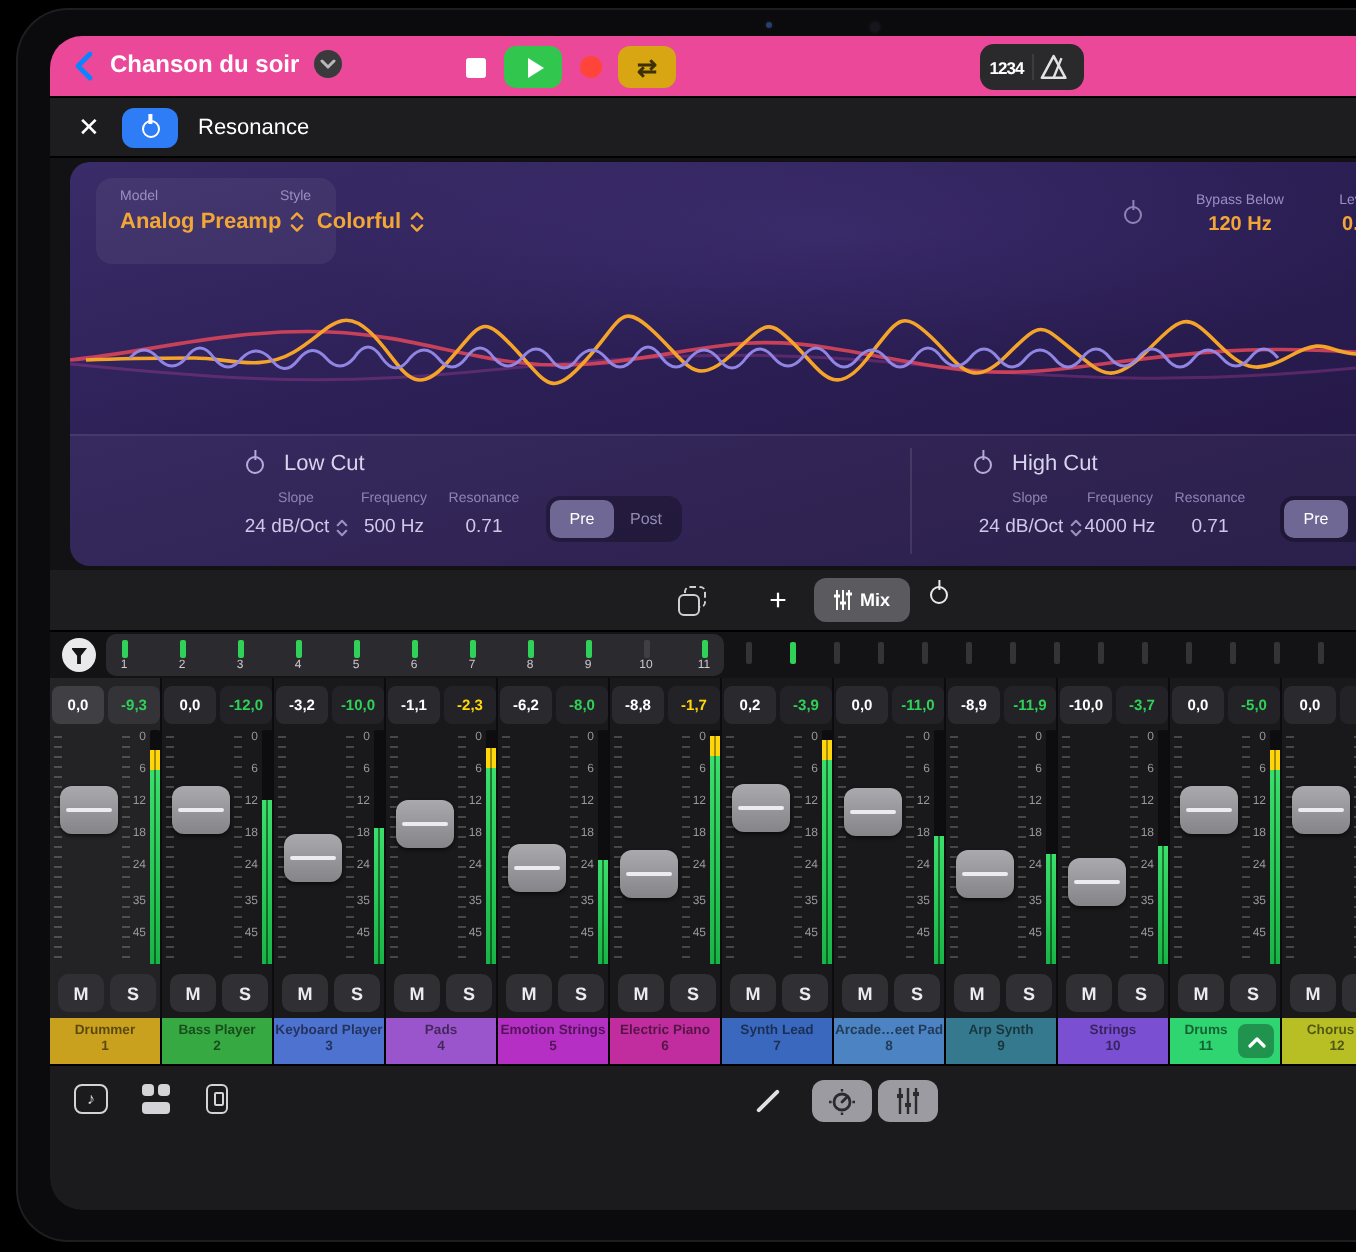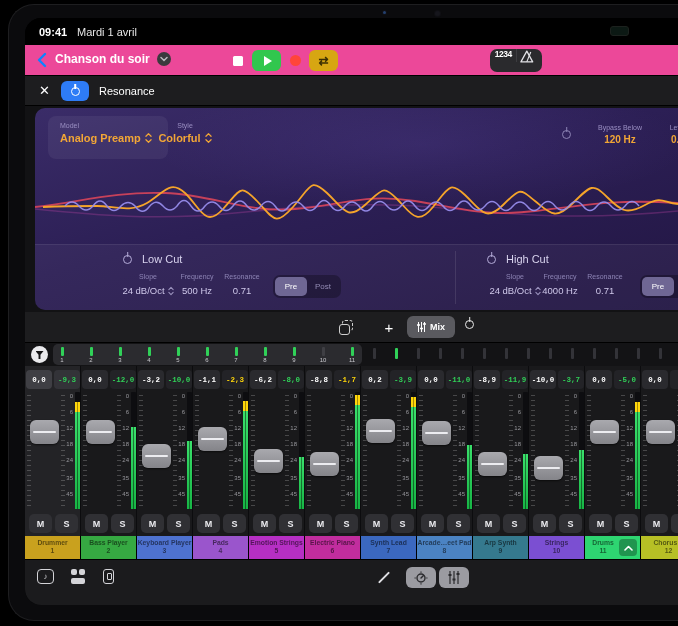--- a/index.html
+++ b/index.html
@@ -41,21 +41,21 @@
   #cycle-btn { left:284px; width:29px; background:#d7a612; border-radius:6px;
     color:#3c2f02; font-size:12px; font-weight:bold; }
   #lcd { position:absolute; left:320px; top:4px; width:136px; height:23px; background:#141417;
     border:1px solid #2a2a2e; border-radius:6px; display:flex; align-items:center; color:#fff; }
   #lcd .div { width:1px; height:14px; background:#333338; }
   #lcd-pos { width:56px; text-align:center; font-size:10.5px; font-weight:bold; letter-spacing:-0.3px;}
   #lcd-tempo { width:34px; text-align:center; font-size:10.5px; font-weight:bold; }
   #lcd-sig { width:28px; text-align:center; font-size:6.5px; font-weight:bold; line-height:7px; }
   #lcd-midi { flex:1; text-align:center; font-size:6px; font-weight:bold; color:#4d6a86; opacity:.8; }
   #count-group { position:absolute; left:465px; top:4px; width:52px; height:23px; background:#2a2a2d;
-    border-radius:7px; display:flex; align-items:flex-start; }
+    border-radius:7px; display:flex; align-items:center; }
   #count-in { width:27px; text-align:center; font-size:8.5px; font-weight:bold; color:#fff; letter-spacing:-0.5px;}
 
   
   #plugin-header { height:30px; background:#1d1d1f; border-bottom:1px solid #000; position:relative; flex:none; }
   #plugin-close { position:absolute; left:14px; top:7px; font-size:13px; color:#fff; }
   #plugin-power { position:absolute; left:36px; top:5px; width:28px; height:20px;
     background:#2e7cf6; border-radius:6px; display:flex; align-items:center; justify-content:center; color:#fff; }
   #plugin-title { position:absolute; left:74px; top:9px; font-size:11px; color:#fff; }
 
   .power-ico { position:relative; width:9px; height:9px; border:1.4px solid currentColor; border-radius:50%; display:inline-block;}
@@ -65,21 +65,21 @@
   
   #plugin-area { height:206px; background:#121214; position:relative; flex:none; }
   #panel { position:absolute; left:10px; right:0; top:2px; bottom:2px; border-radius:10px 0 0 10px; overflow:hidden;
     background:linear-gradient(165deg,#3a2c68 0%, #2c1f55 45%, #221643 100%); }
   #panel::before { content:""; position:absolute; inset:0;
     background:radial-gradient(ellipse 60% 45% at 60% 18%, rgba(150,120,255,0.10), transparent 70%); }
   #model-box { position:absolute; left:13px; top:8px; width:120px; height:43px;
     background:rgba(255,255,255,0.06); border-radius:8px; padding:6px 12px; }
   .sel-label { font-size:7px; color:#9a8fc2; }
   .sel-value { font-size:11px; font-weight:bold; color:#f2a636; margin-top:3px; display:flex; align-items:center; gap:4px;}
-  #style-box { position:absolute; left:105px; top:14px; width:90px; text-align:center; }
+  #style-box { position:absolute; left:105px; top:14px; width:90px; text-align:left; }
   #style-box .sel-value { justify-content:center; }
   .updown { flex:none; }
   #global-power { position:absolute; left:527px; top:22px; color:#8d84b5; }
   .mini-param { position:absolute; text-align:center; }
   .mini-param .lab { font-size:7px; color:#9a8fc2; }
   .mini-param .val { font-size:10px; font-weight:bold; color:#f2a636; margin-top:3px; }
   #bypass-param { left:550px; top:16px; width:70px; }
   #level-param  { left:615px; top:16px; width:56px; }
 
   #wave-svg { position:absolute; left:0; top:55px; width:643px; height:86px; }
@@ -122,21 +122,21 @@
   .ov-m.lit { background:#30d158; }
   .ov-n { position:absolute; top:13px; font-size:6px; color:#c9c9ce; transform:translateX(-50%); }
   .ov-out { position:absolute; top:5px; width:3px; height:11px; background:#333338; border-radius:1px; }
   .ov-out.lit { background:#30d158; }
 
   #values-row { height:24px; background:#161618; display:flex; flex:none; }
   .vstrip { width:56px; height:24px; flex:none; background:#19191b; border-right:1px solid #0c0c0e;
     position:relative; }
   .vstrip.sel { background:#242427; }
   .vbox { position:absolute; top:4px; height:19px; width:26px; border-radius:4px; background:#2a2a2e;
-    font-size:7.5px; font-weight:bold; display:flex; align-items:center; justify-content:center; color:#fff;font-family:Liberation Mono, monospace; }
+    font-size:7.5px; font-weight:bold; display:flex; align-items:center; justify-content:center; color:#fff; }
   .vstrip.sel .vbox { background:#3f3f44; }
   .vbox.peak { left:29px; background:#232327; }
   .vstrip.sel .vbox.peak { background:#333338; }
   .vbox.g { color:#30d158; } .vbox.y { color:#ffd60a; }
   .vbox.vol { left:1px; }
 
   #faders-row { height:122px; background:#161618; display:flex; flex:none; }
   .fstrip { width:56px; height:122px; flex:none; background:#19191b; border-right:1px solid #0c0c0e; position:relative; }
   .fstrip.sel { background:#232326; }
   .ruler { position:absolute; top:5px; height:112px; width:4px;
@@ -184,25 +184,20 @@
 </style>
 </head>
 <body>
 
 <div id="device">
   <div class="cam-dot blue" style="left:374px"></div>
   <div class="cam-dot" style="left:426px"></div>
 
   <div id="screen">
 
-    <div id="status-row">
-      <span id="status-time">09:41</span>
-      <span id="status-date">Mardi 1 avril</span>
-      <span id="battery"></span>
-    </div>
 
     <div id="main-toolbar">
       <svg id="back-btn" viewBox="0 0 14 16">
         <path d="M10,2 L4,8 L10,14" fill="none" stroke="#0a84ff" stroke-width="2.4" stroke-linecap="round" stroke-linejoin="round"></path>
       </svg>
       <div id="project-title">
         <span id="project-name">Chanson du soir</span>
         <span class="circ-chev">
           <svg width="8" height="6" viewBox="0 0 8 6">
               <path d="M1,1.5 L4,4.5 L7,1.5" fill="none" stroke="#b9b9be" stroke-width="1.5" stroke-linecap="round"></path>

